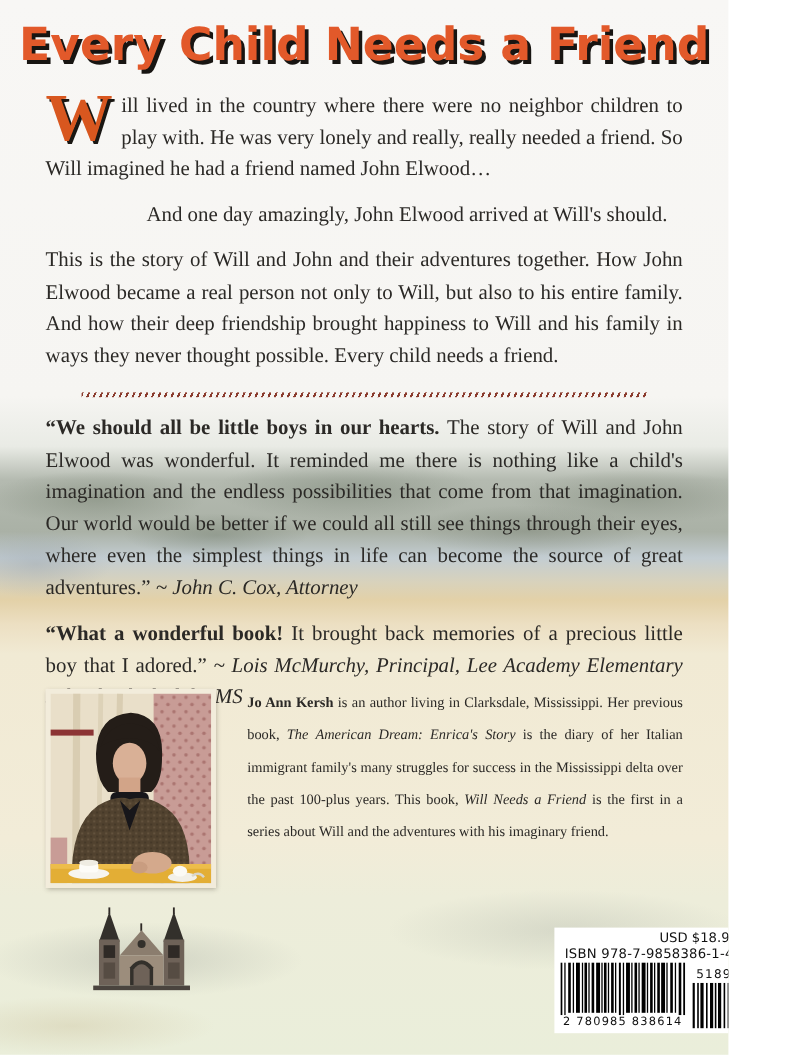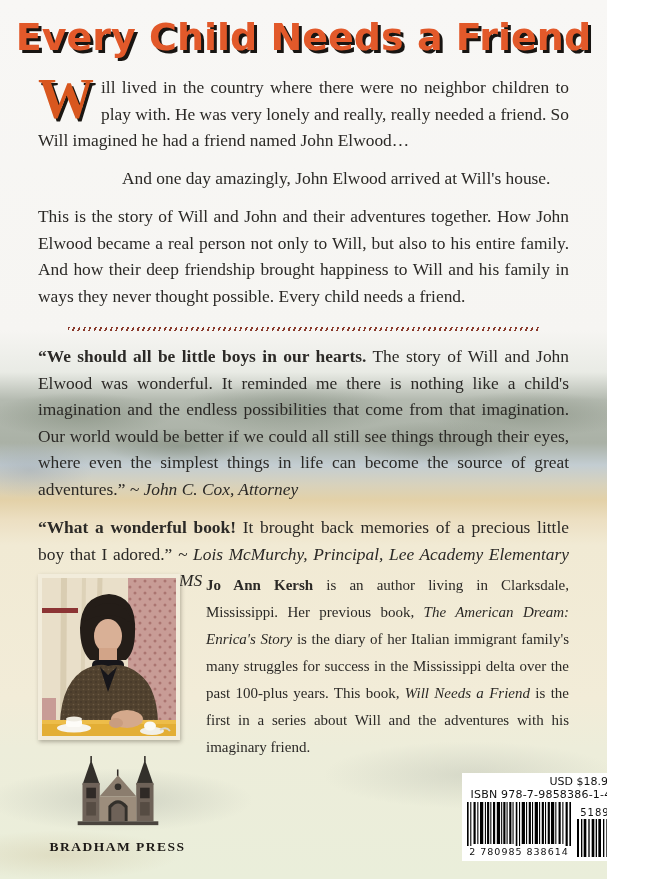--- a/index.html
+++ b/index.html
@@ -52,21 +52,21 @@
   .quote { margin-top:12px; }
   .lead { font-weight:bold; }
   .attr { font-style:italic; }
   .author-sec { position:absolute; left:38px; right:38px; top:572px; }
   .photo-frame {
     float:left; width:142px; height:166px; background:#f2ecdb;
     padding:4px; box-shadow:1px 2px 4px rgba(60,55,40,.35);
     margin:2px 26px 6px 0;
   }
   .photo-frame svg { display:block; width:134px; height:158px; }
-  .bio { font-size:15px; line-height:27px; text-align:justify; }
+  .bio { font-size:12px; line-height:27px; text-align:justify; }
   .bio .name { font-weight:bold; }
   .bio .ital { font-style:italic; }
   .publisher {
     position:absolute; left:35px; top:756px; width:165px; text-align:center;
   }
   .publisher-name {
     font-family:"Liberation Serif", serif; font-weight:bold; font-size:13.5px;
     letter-spacing:1.5px; color:#1d1a17; margin-top:6px;
   }
   .barcode-box {
@@ -89,21 +89,21 @@
 
 <div class="page">
 
   <div class="header">
     <div class="title">Every Child Needs a Friend</div>
   </div>
 
   <div class="content">
     <p class="body para1"><span class="dropcap">W</span><span>ill lived in the country where there were no neighbor children to play with. He was very lonely and really, really needed a friend. So Will imagined he had a friend named John Elwood…</span></p>
 
-    <p class="body para2">And one day amazingly, John Elwood arrived at Will's house.</p>
+    <p class="body para2">And one day amazingly, John Elwood arrived at Will's should.</p>
 
     <p class="body para3">This is the story of Will and John and their adventures together. How John Elwood became a real person not only to Will, but also to his entire family. And how their deep friendship brought happiness to Will and his family in ways they never thought possible. Every child needs a friend.</p>
 
     <div class="divider"></div>
 
     <p class="body quote"><span class="lead">“We should all be little boys in our hearts.</span><span> The story of Will and John Elwood was wonderful. It reminded me there is nothing like a child's imagination and the endless possibilities that come from that imagination. Our world would be better if we could all still see things through their eyes, where even the simplest things in life can become the source of great adventures.”  </span><span class="attr">~ John C. Cox, Attorney</span></p>
 
     <p class="body quote"><span class="lead">“What a wonderful book!</span><span> It brought back memories of a precious little boy that I adored.” </span><span class="attr">~ Lois McMurchy, Principal, Lee Academy Elementary School, Clarksdale, MS</span></p>
   </div>
 
@@ -165,21 +165,20 @@
       <rect x="73" y="33" width="10" height="11" fill="#2f2a26"></rect>
       <rect x="73" y="48" width="10" height="14" fill="#564c43"></rect>
       <rect x="48.9" y="14" width="1.6" height="7" fill="#2f2a26"></rect>
       <polygon points="31,42 50,20 69,42" fill="#8b7d6e"></polygon>
       <rect x="31" y="42" width="38" height="26" fill="#9c8d7c"></rect>
       <path d="M40,68 L40,52 Q50,40 60,52 L60,68 Z" fill="#33302b"></path>
       <path d="M43,68 L43,54 Q50,45 57,54 L57,68 Z" fill="#6e6258"></path>
       <circle cx="50" cy="32" r="3.5" fill="#33302b"></circle>
       <rect x="8" y="68" width="84" height="4" fill="#4a443e"></rect>
     </svg>
-    <div class="publisher-name">BRADHAM PRESS</div>
   </div>
 
   <div class="barcode-box">
     <div class="price">USD $18.99</div>
     <div class="isbn-label">ISBN 978-7-9858386-1-4</div>
     <div class="bars-row">
       <div class="ean">
         <svg viewBox="0 0 96 44" preserveAspectRatio="none">
           <g fill="#000">
             <rect x="0" width="1.5" height="44"></rect>

